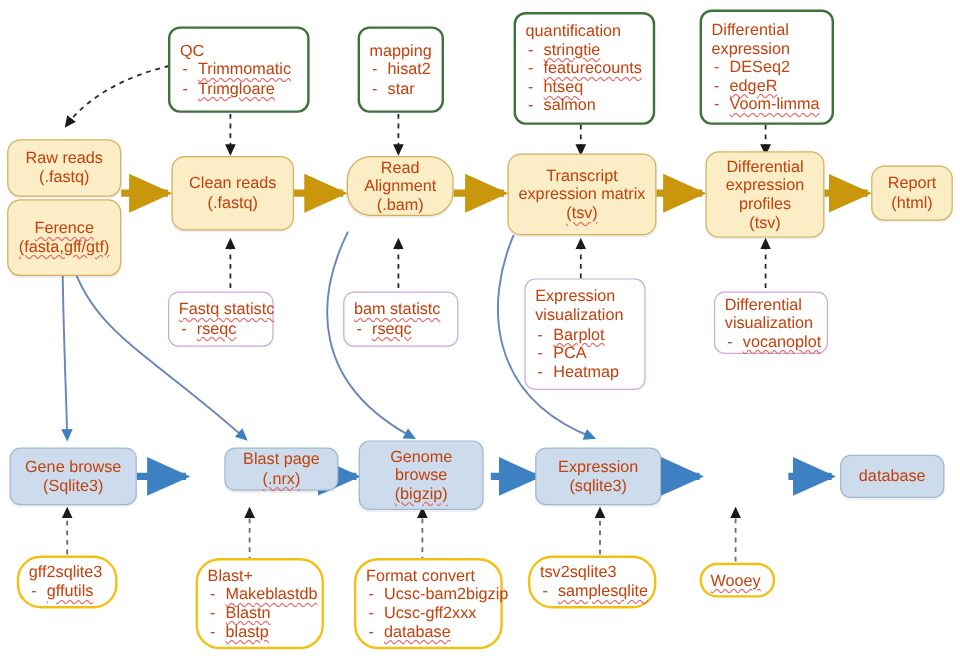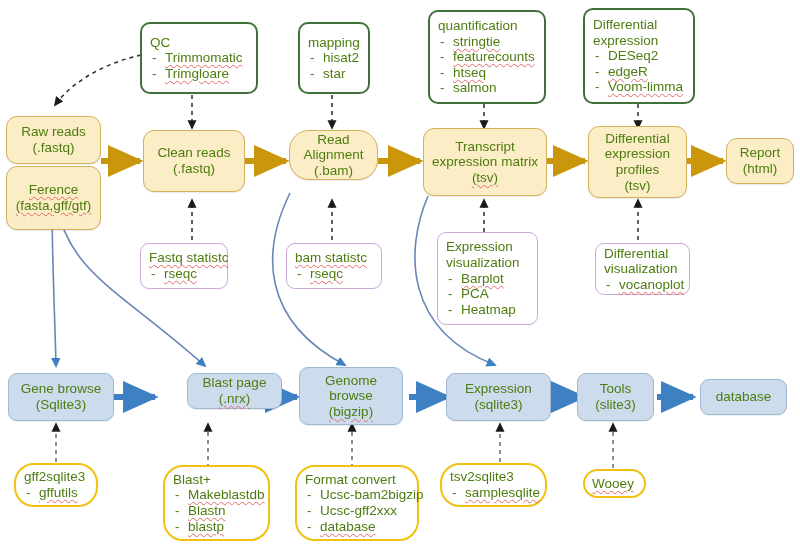--- a/index.html
+++ b/index.html
@@ -3,21 +3,21 @@
 <meta charset="utf-8">
 <style>
   html,body{margin:0;padding:0;background:#ffffff;}
   body{width:800px;height:547px;overflow:hidden;
        font-family:"Liberation Sans","DejaVu Sans",sans-serif;}
   #canvas{position:relative;width:800px;height:547px;background:#fff;}
   svg#wires{position:absolute;left:0;top:0;width:800px;height:547px;pointer-events:none;}
 
   .node{position:absolute;box-sizing:border-box;display:flex;
         align-items:center;justify-content:center;text-align:center;
-        color:#4d7c0f;line-height:1.16;}
+        color:#c2410c;line-height:1.16;}
   .node .lines{width:100%;padding:0 3px;}
 
   
   .data-box{background:#fbedc6;border:1.4px solid #d4b25a;border-radius:11px;
             font-size:13.5px;box-shadow:0 1px 1px rgba(0,0,0,.08);}
   
   .tool-box{background:#ffffff;border:2px solid #3f7238;border-radius:10px;
             font-size:13.5px;justify-content:flex-start;text-align:left;
             align-items:center;}
   
@@ -250,26 +250,20 @@
     </div>
   </div>
 
   <div class="node web-box" style="left:446px;top:373px;width:105px;height:48px;">
     <div class="lines">
       <div class="ln">Expression</div>
       <div class="ln">(sqlite3)</div>
     </div>
   </div>
 
-  <div class="node web-box" style="left:577px;top:373px;width:77px;height:48px;">
-    <div class="lines">
-      <div class="ln">Tools</div>
-      <div class="ln">(slite3)</div>
-    </div>
-  </div>
 
   <div class="node web-box" style="left:700px;top:379px;width:87px;height:36px;">
     <div class="lines">
       <div class="ln">database</div>
     </div>
   </div>
 
   <div class="node script-box" style="left:14px;top:463px;width:84px;height:44px;">
     <div class="lines">
       <div class="ln">gff2sqlite3</div>

